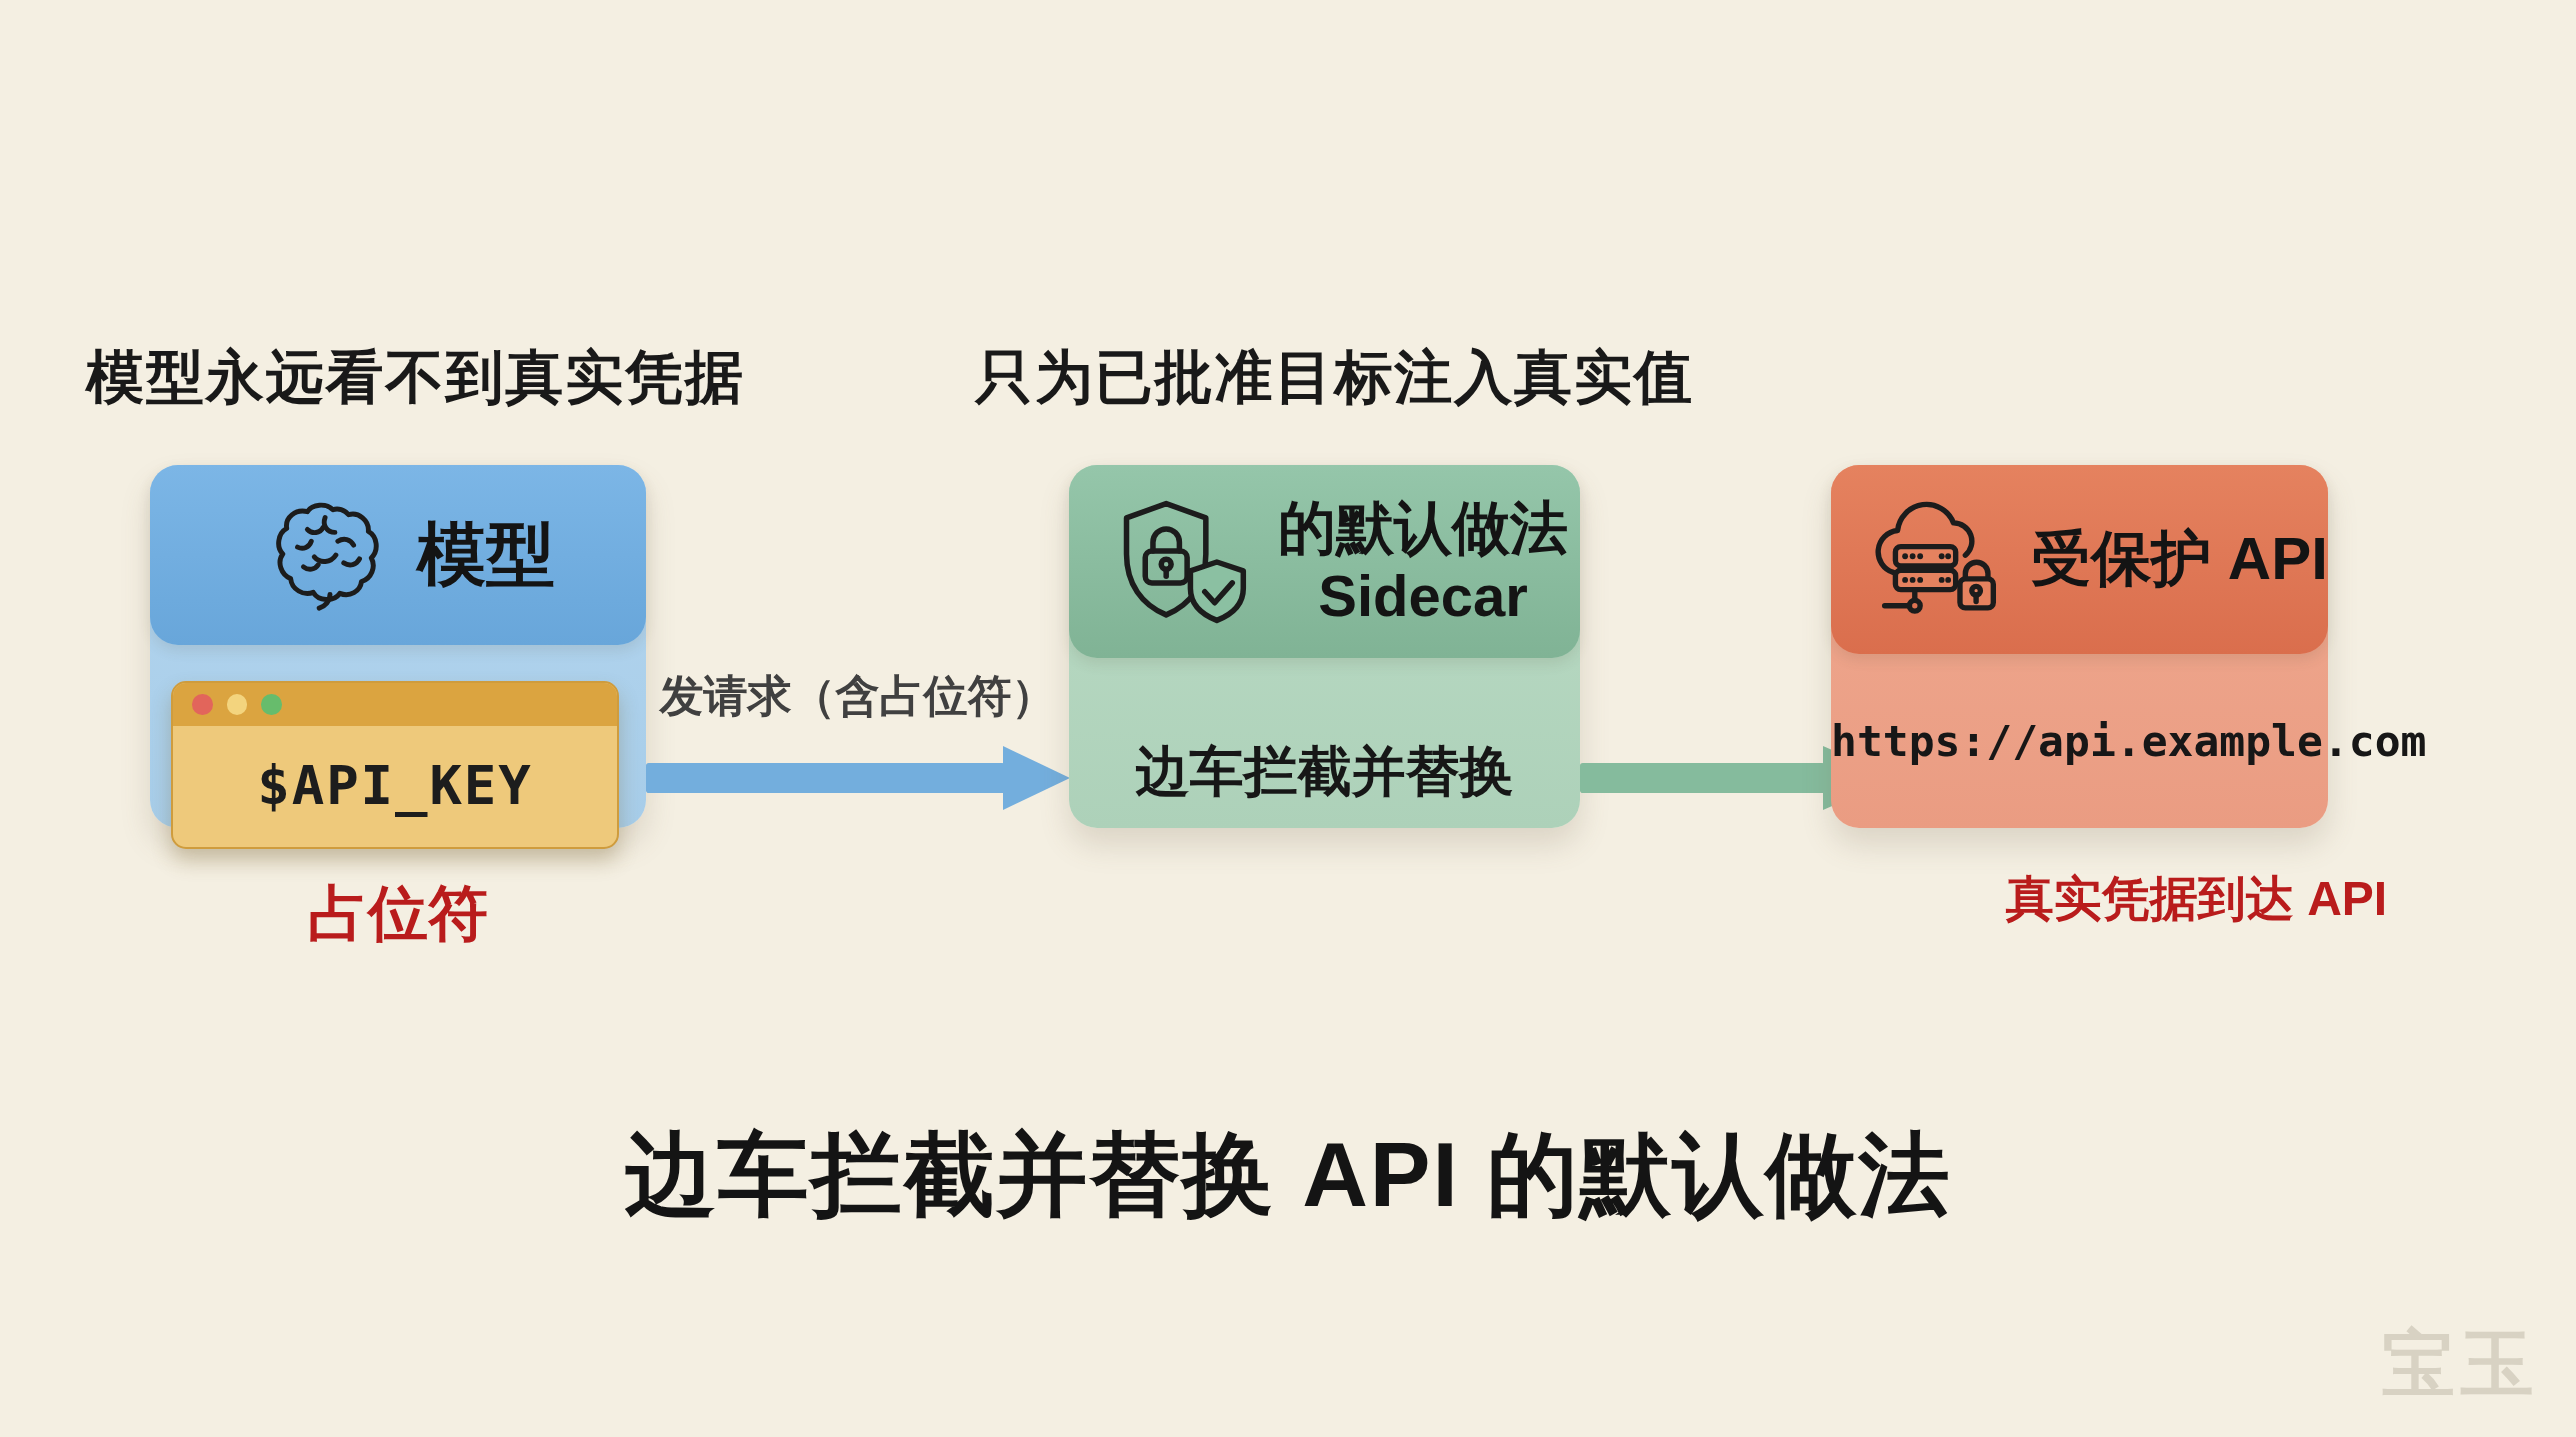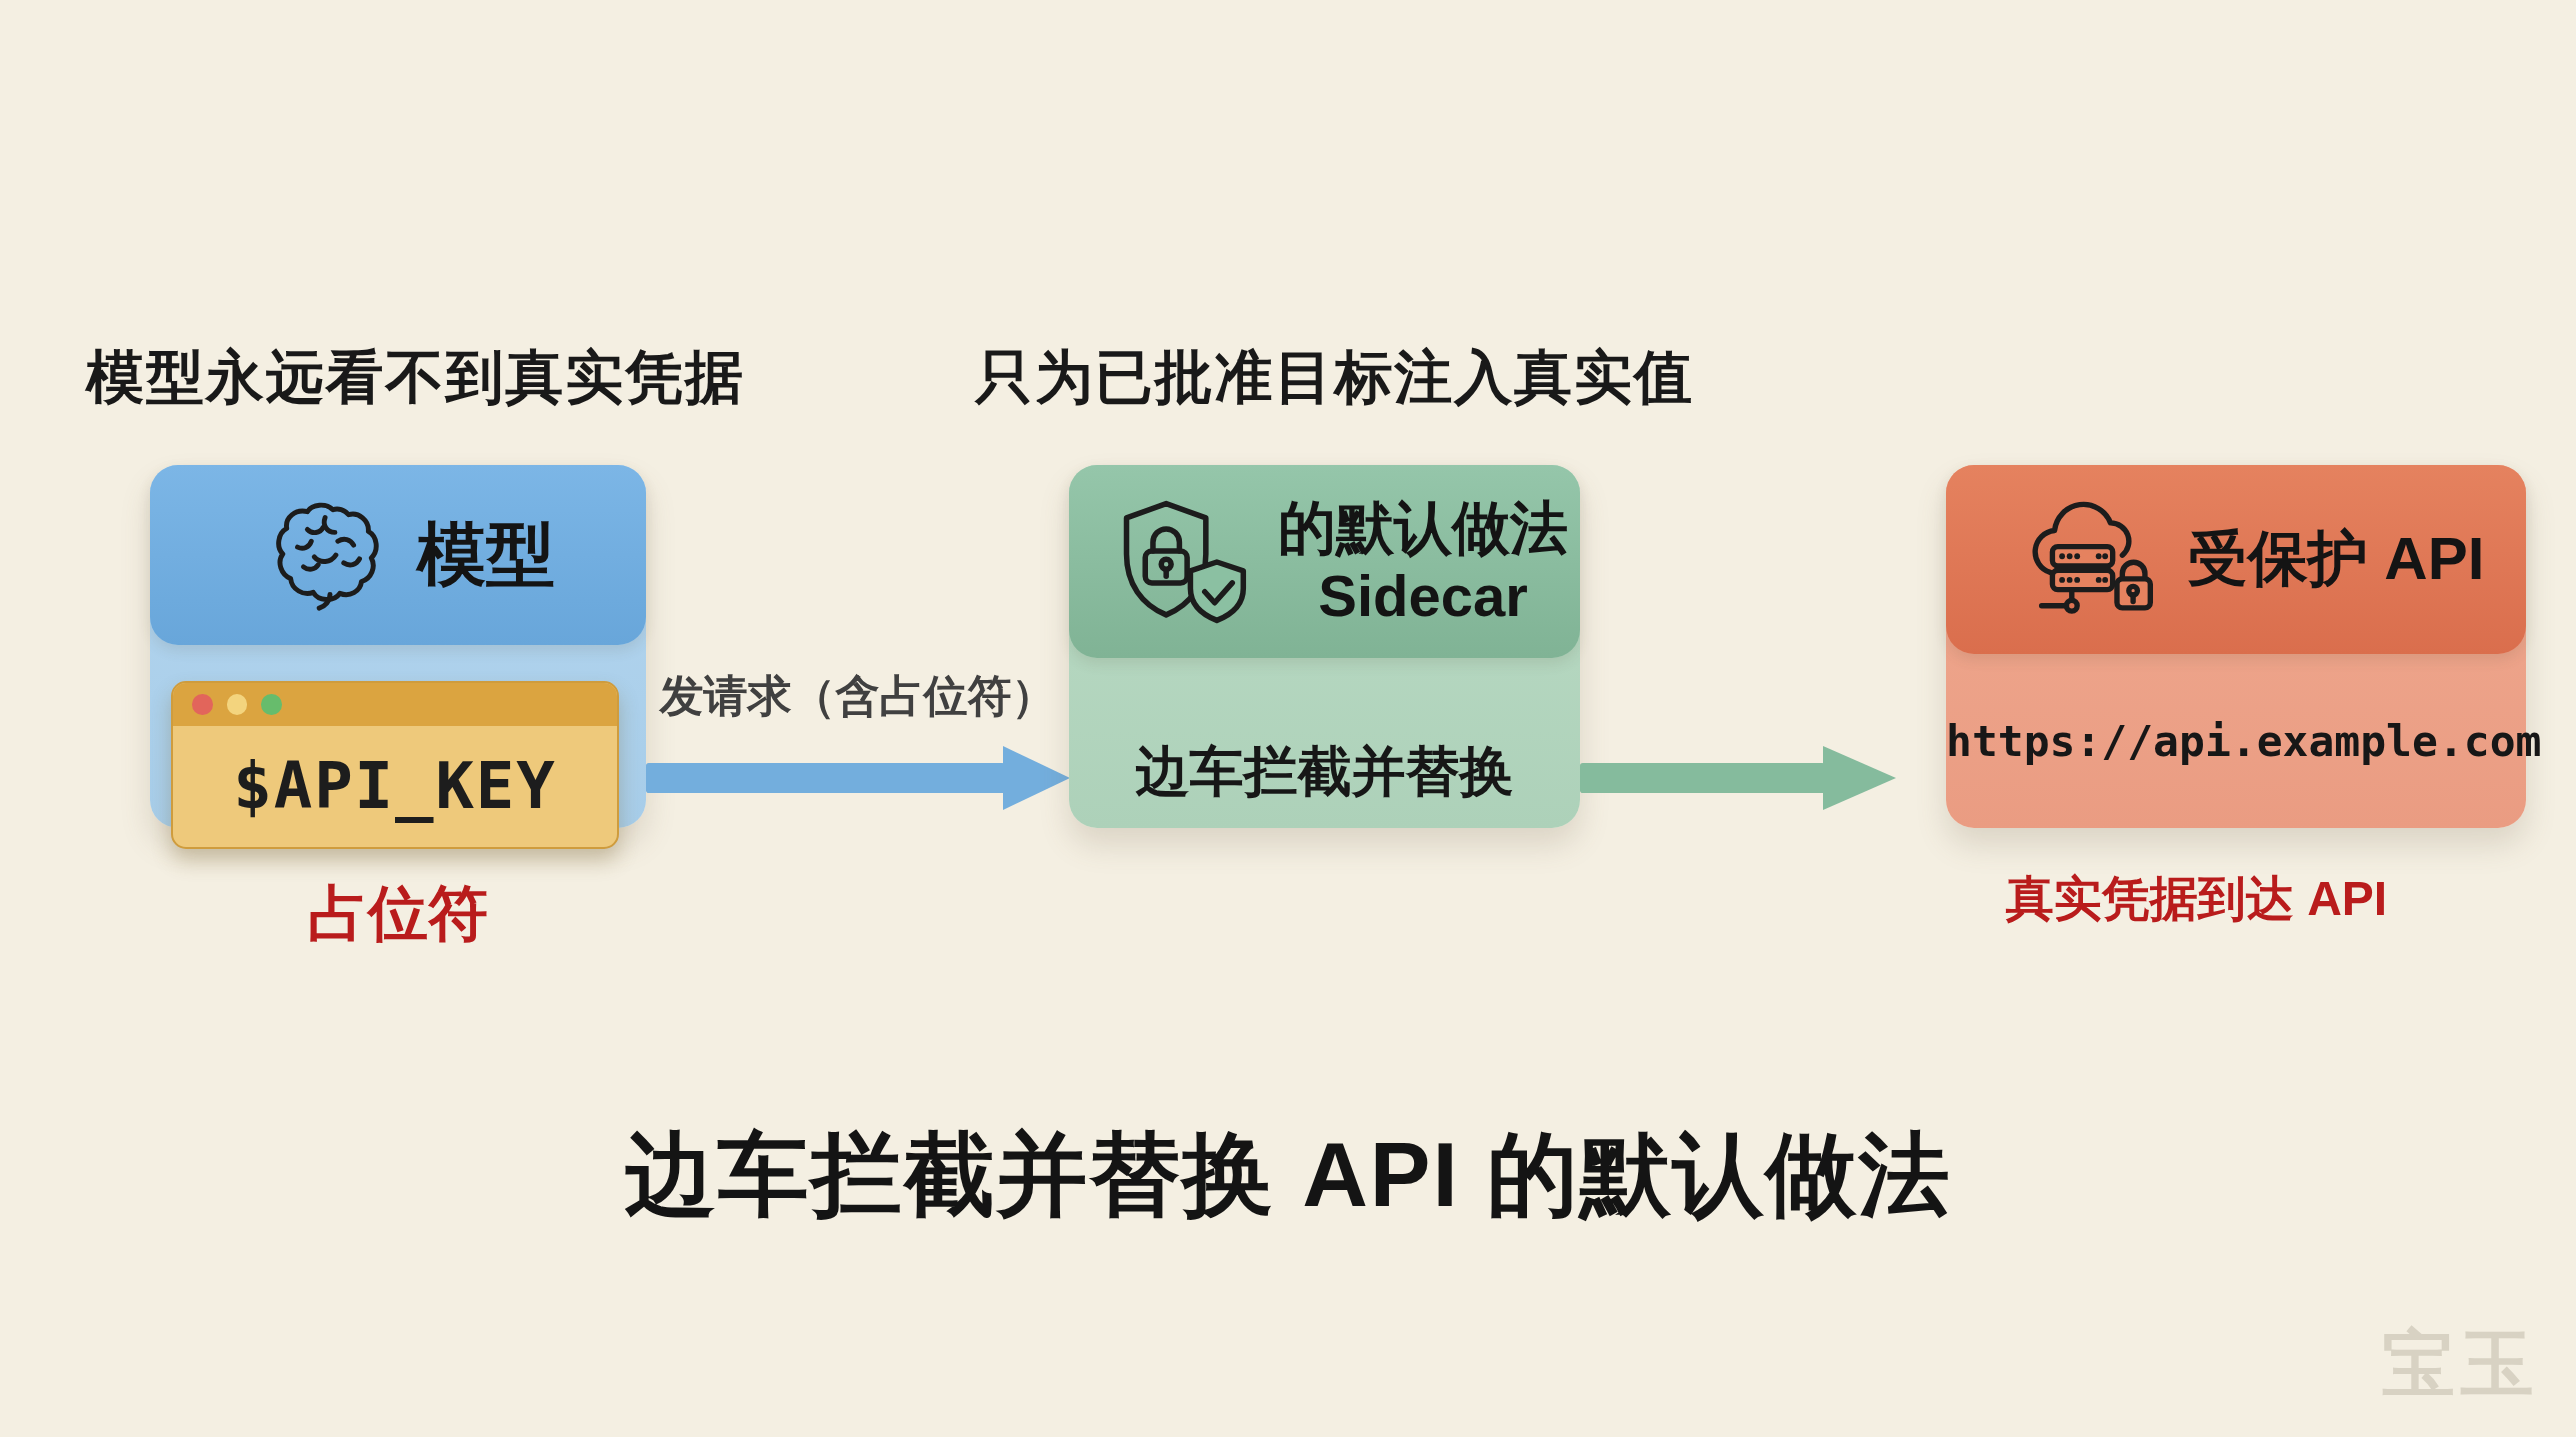--- a/index.html
+++ b/index.html
@@ -40,21 +40,21 @@
   .terminal-bar{
     height:43px;background:#dba440;display:flex;align-items:center;
     padding-left:19px;gap:14px;
   }
   .t-dot{width:20.6px;height:20.6px;border-radius:50%;}
   .t-dot-red{background:#e2655b;}
   .t-dot-yellow{background:#f3d47e;}
   .t-dot-green{background:#67bc6c;}
   .terminal-body{
     height:119px;display:flex;align-items:center;justify-content:center;
-    font-family:"DejaVu Sans Mono",monospace;font-size:64px;font-weight:600;
+    font-family:"DejaVu Sans Mono",monospace;font-size:54px;font-weight:600;
     letter-spacing:1.9px;color:#1d1d1d;
   }
 
   .caption{position:absolute;text-align:center;font-weight:700;color:#b91c1c;white-space:nowrap;}
   .caption-left{left:150px;width:496px;top:874px;font-size:60px;}
   .caption-right{left:1910px;width:573px;top:867px;font-size:48px;}
 
   .arrow-label{
     position:absolute;top:667px;text-align:center;font-size:44px;font-weight:700;
     white-space:nowrap;color:#404040;
@@ -72,21 +72,21 @@
   
   .node-sidecar{left:1069px;width:511px;background:linear-gradient(180deg,#bcdcc6 0%,#add1b9 100%);}
   .node-sidecar .node-header{height:193px;background:linear-gradient(180deg,#95c6aa 0%,#80b395 100%);}
   .node-sidecar .node-title{font-size:58px;line-height:1.16;text-align:center;}
   .node-body-label{
     position:absolute;left:0;right:0;text-align:center;font-weight:700;color:#171717;white-space:nowrap;
   }
   .node-sidecar .node-body-label{top:271px;font-size:54px;}
 
   
-  .node-api{left:1946px;width:580px;background:linear-gradient(180deg,#f0ab92 0%,#ea9c82 100%);}
+  .node-api{left:1831px;width:497px;background:linear-gradient(180deg,#f0ab92 0%,#ea9c82 100%);}
   .node-api .node-header{height:189px;background:linear-gradient(180deg,#e5825f 0%,#da6e4d 100%);}
   .node-api .node-title{font-size:60px;}
   .node-api .node-body-label{
     top:251px;font-size:43px;font-family:"DejaVu Sans Mono",monospace;font-weight:700;letter-spacing:0px;
   }
 
   .main-title{
     position:absolute;left:0;right:0;top:1114px;text-align:center;
     font-size:91px;font-weight:700;letter-spacing:1.9px;color:#141414;white-space:nowrap;
   }

